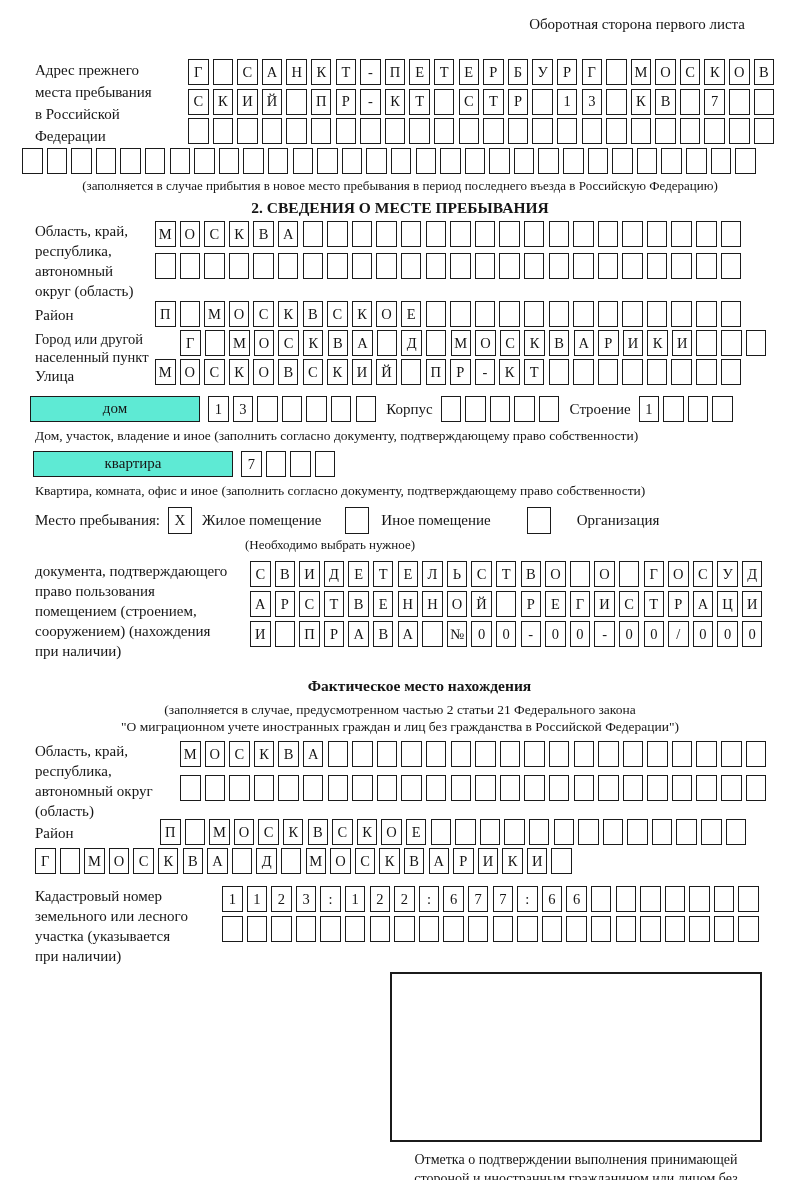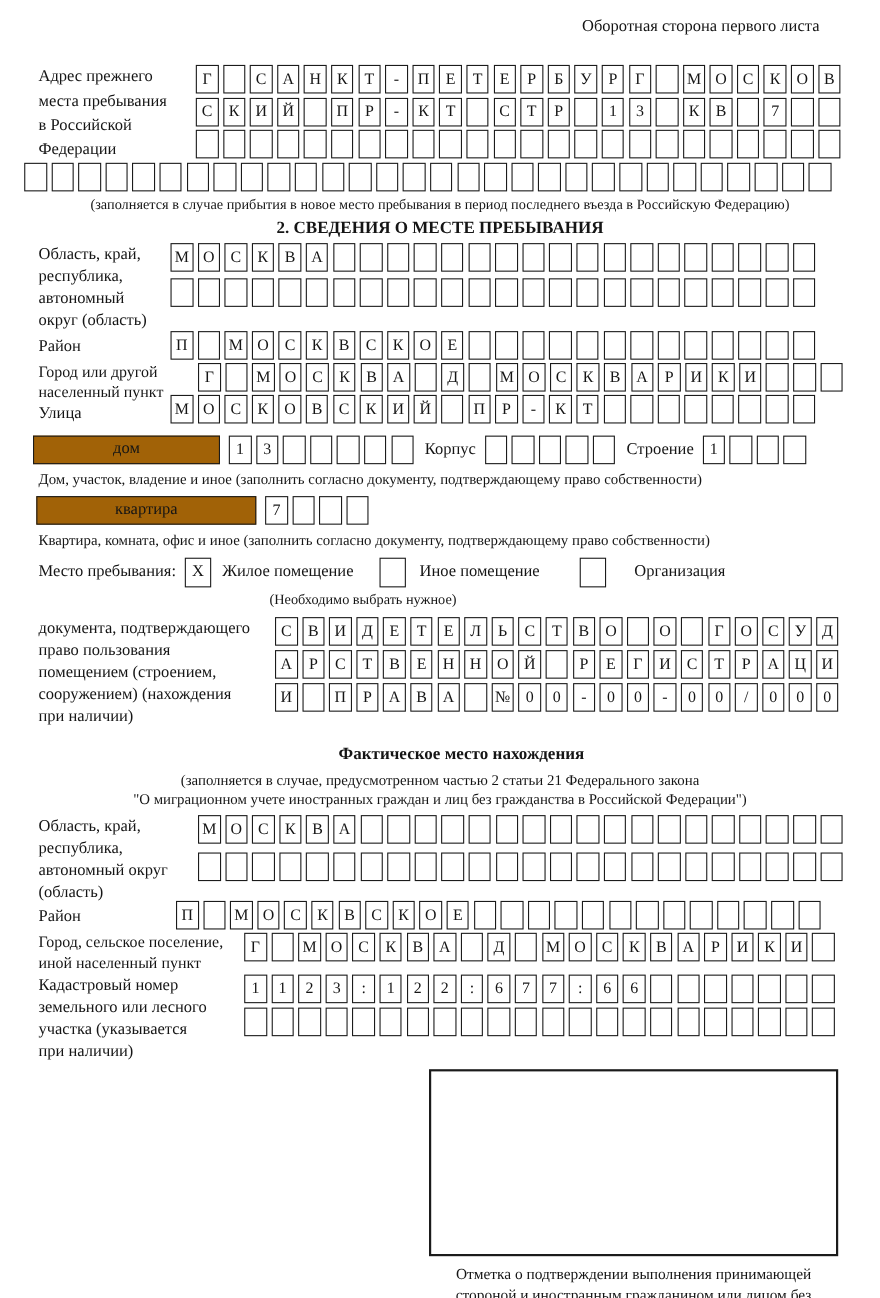--- a/index.html
+++ b/index.html
@@ -14,41 +14,41 @@
   .cell{
     flex:0 0 auto;width:20.5px;height:26px;margin-right:4.1px;
     border:1.6px solid #1b1b1b;box-sizing:border-box;background:#fff;
     display:flex;align-items:center;justify-content:center;
     font-size:14.5px;line-height:1;
   }
   .mb{margin-bottom:3.6px;}
   .widebox{
     border:1.6px solid #1b1b1b;height:26px;box-sizing:border-box;
     display:flex;align-items:center;justify-content:center;
-    font-size:15px;flex:0 0 auto;background:#a16207;
+    font-size:15px;flex:0 0 auto;background:#5eead4;
   }
   .checkbox{
     flex:0 0 auto;width:24px;height:27px;border:1.6px solid #1b1b1b;
     box-sizing:border-box;display:flex;align-items:center;justify-content:center;
     font-size:15px;background:#fff;
   }
   .note{font-size:13px;line-height:17px;text-align:center;}
   .title{font-weight:bold;font-size:15.5px;text-align:center;}
   .hdr{font-size:15px;text-align:right;padding:16px 55px 0 0;}
   .inl{font-size:15px;line-height:27px;flex:0 0 auto;}
   .stampbox{border:2px solid #1b1b1b;box-sizing:border-box;background:#fff;}
 </style>
 </head>
 <body>
 
 <div class="page">
 
   <div class="hdr">Оборотная сторона первого листа</div>
 
-  <div class="flexrow" style="margin:26px 5px 0 35px;">
+  <div class="flexrow" style="margin:26px 5px 0 35px;gap:10px;">
     <div class="lbl" style="width:143px;line-height:22px;">
       <div>Адрес прежнего</div>
       <div>места пребывания</div>
       <div>в Российской</div>
       <div>Федерации</div>
     </div>
     <div>
       <div class="cellrow mb">
           <span class="cell">Г</span>
           <span class="cell"></span>
@@ -545,24 +545,20 @@
         <span class="cell"></span>
         <span class="cell"></span>
         <span class="cell"></span>
         <span class="cell"></span>
         <span class="cell"></span>
         <span class="cell"></span>
       </div>
   </div>
 
   <div class="flexrow" style="margin-left:35px;height:32px;">
-    <div class="lbl" style="width:187px;line-height:19px;font-size:14.5px;">
-      <div>Город, сельское поселение,</div>
-      <div>иной населенный пункт</div>
-    </div>
     <div class="cellrow">
         <span class="cell">Г</span>
         <span class="cell"></span>
         <span class="cell">М</span>
         <span class="cell">О</span>
         <span class="cell">С</span>
         <span class="cell">К</span>
         <span class="cell">В</span>
         <span class="cell">А</span>
         <span class="cell"></span>

